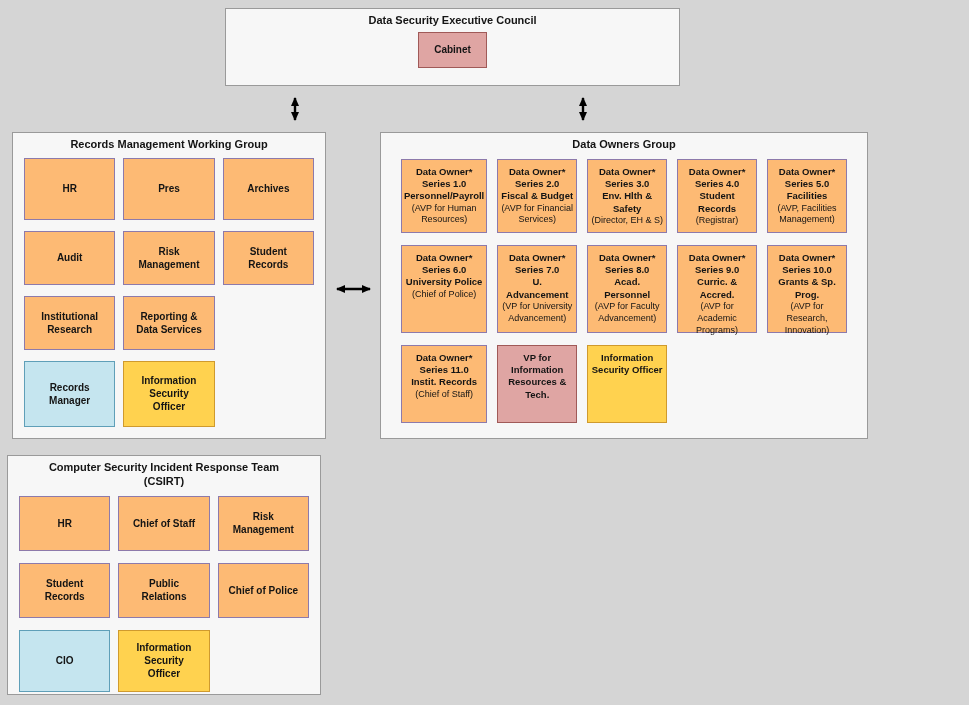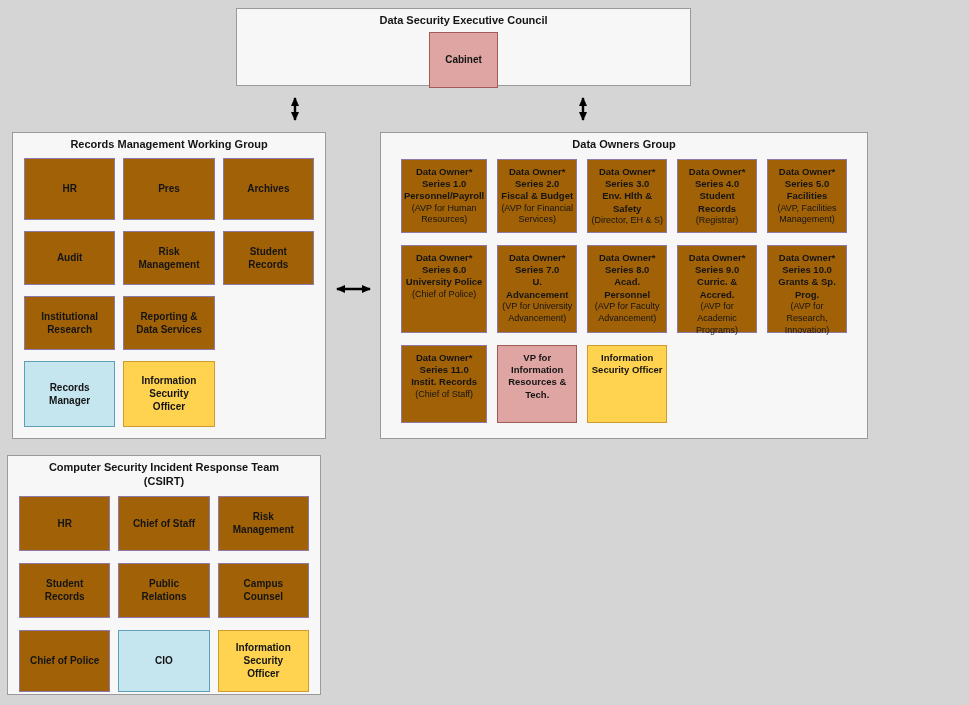--- a/index.html
+++ b/index.html
@@ -33,44 +33,44 @@
   }
   .cell {
     border:1px solid; display:flex; flex-direction:column;
     align-items:center; justify-content:center; text-align:center;
     font-weight:bold; font-size:10px; line-height:1.3;
     white-space:pre-line; color:#141414; padding:3px 2px;
   }
   .owner { justify-content:flex-start; padding-top:6px; }
   .owner .bold { font-weight:bold; font-size:9.5px; line-height:1.3; white-space:pre-line; }
   .owner .note { font-weight:normal; font-size:9px; line-height:1.3; white-space:pre-line; }
-  .purple { background:#a16207; border-color:#8d7aab; }
+  .purple { background:#fdba74; border-color:#8d7aab; }
   .pink   { background:#dfa5a3; border-color:#a05a58; }
   .blue   { background:#c5e5ef; border-color:#5f9fb8; }
   .yellow { background:#ffd24f; border-color:#cf9a2e; }
   .spacer { visibility:hidden; }
-  .cabinet { width:69px; height:56px; margin:4px auto 0 auto; }
+  .cabinet { width:69px; height:36px; margin:4px auto 0 auto; }
 </style>
 </head>
 <body>
 
 <div class="canvas">
 
   <svg class="arrows" viewBox="0 0 969 705" xmlns="http://www.w3.org/2000/svg">
     <defs>
       <marker id="ah" markerUnits="userSpaceOnUse" markerWidth="10" markerHeight="10" refX="8" refY="4" orient="auto-start-reverse">
         <path d="M0,0 L9,4 L0,8 Z" fill="#000"></path>
       </marker>
     </defs>
     <line x1="295" y1="98" x2="295" y2="120" stroke="#000" stroke-width="2.4" marker-start="url(#ah)" marker-end="url(#ah)"></line>
     <line x1="583" y1="98" x2="583" y2="120" stroke="#000" stroke-width="2.4" marker-start="url(#ah)" marker-end="url(#ah)"></line>
     <line x1="337" y1="289" x2="370" y2="289" stroke="#000" stroke-width="2.4" marker-start="url(#ah)" marker-end="url(#ah)"></line>
   </svg>
 
-  <section class="panel" style="left:236px; top:8px; width:455px; height:78px;">
+  <section class="panel" style="left:225px; top:8px; width:455px; height:78px;">
     <div class="panel-title">Data Security Executive Council</div>
     <div class="cell pink cabinet">Cabinet</div>
   </section>
 
   <section class="panel" style="left:12px; top:132px; width:314px; height:307px;">
     <div class="panel-title">Records Management Working Group</div>
     <div class="grid records-grid">
       <div class="cell purple">HR</div>
       <div class="cell purple">Pres</div>
       <div class="cell purple">Archives</div>
@@ -189,22 +189,20 @@
 (CSIRT)</div>
     <div class="grid csirt-grid">
       <div class="cell purple">HR</div>
       <div class="cell purple">Chief of Staff</div>
       <div class="cell purple">Risk
 Management</div>
       <div class="cell purple">Student
 Records</div>
       <div class="cell purple">Public
 Relations</div>
-      <div class="cell purple">Campus
-Counsel</div>
       <div class="cell purple">Chief of Police</div>
       <div class="cell blue">CIO</div>
       <div class="cell yellow">Information
 Security
 Officer</div>
     </div>
   </section>
 
 </div>
 

